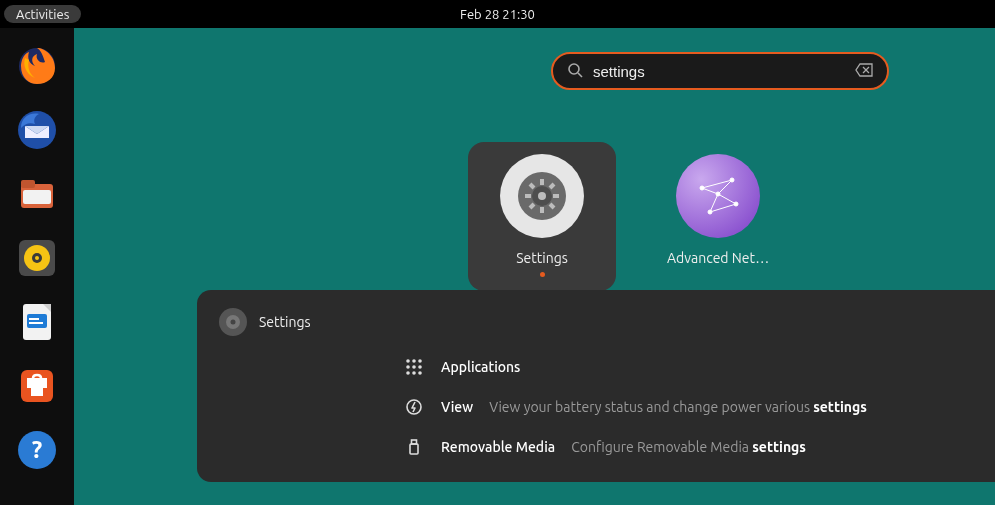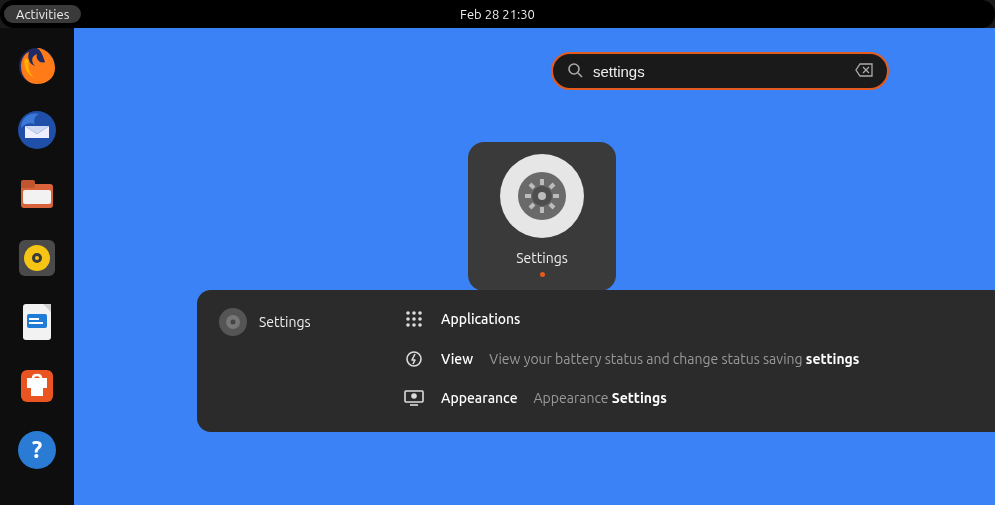--- a/index.html
+++ b/index.html
@@ -13,21 +13,20 @@
   position: relative;
 }
 
 
 .topbar {
   height: 28px;
   background: #000;
   display: flex;
   align-items: center;
   position: relative;
-  border-radius: 14px;
 }
 .activities-pill {
   margin-left: 4px;
   padding: 2px 12px;
   border-radius: 14px;
   background: #3a3a3a;
   color: #eee;
   font-size: 13px;
 }
 .clock {
@@ -63,21 +62,21 @@
   cursor: pointer;
 }
 
 
 .overview {
   position: absolute;
   left: 74px;
   top: 28px;
   right: 0;
   bottom: 0;
-  background: #3b82f6;
+  background: #0f766e;
 }
 
 
 .searchbar {
   position: absolute;
   top: 24px;
   left: 477px;
   width: 338px;
   height: 38px;
   border: 2px solid #e55b1f;
@@ -172,20 +171,21 @@
 }
 .settings-header-label {
   font-size:14px;
   color:#eee;
 }
 .settings-rows {
   margin-left: 180px;
   display:flex;
   flex-direction:column;
   gap: 22px;
+  margin-top: 48px;
 }
 .settings-row {
   display:flex;
   align-items:center;
   gap: 16px;
   cursor:pointer;
 }
 .row-icon {
   width: 22px;
   display:flex;
@@ -312,20 +312,40 @@
               <line x1="-12" y1="12" x2="-8" y2="8"></line>
                 <line x1="12" y1="-12" x2="8" y2="-8"></line>
             </g>
           </g>
         </svg>
       </div>
       <div class="app-label">Settings</div>
       <div class="running-dot"></div>
     </div>
 
+    <div class="app-card">
+      <div class="app-icon-circle" style="background:radial-gradient(circle at 30% 30%, #c9a8ee, #7a3bc7)">
+        <svg width="60" height="60" viewBox="0 0 60 60">
+          <g stroke="#fff" stroke-width="1" fill="#fff">
+            <circle cx="14" cy="22" r="2"></circle>
+              <circle cx="44" cy="14" r="2"></circle>
+            <circle cx="48" cy="38" r="2"></circle>
+              <circle cx="22" cy="46" r="2"></circle>
+            <circle cx="30" cy="28" r="2"></circle>
+            <line x1="14" y1="22" x2="30" y2="28"></line>
+              <line x1="44" y1="14" x2="30" y2="28"></line>
+            <line x1="48" y1="38" x2="30" y2="28"></line>
+              <line x1="22" y1="46" x2="30" y2="28"></line>
+            <line x1="14" y1="22" x2="44" y2="14"></line>
+              <line x1="48" y1="38" x2="22" y2="46"></line>
+          </g>
+        </svg>
+      </div>
+      <div class="app-label">Advanced Net…</div>
+    </div>
 
 
   </div>
 
   <div class="settings-panel">
     <div class="settings-header">
       <div class="settings-header-icon">
         <svg width="18" height="18" viewBox="0 0 18 18">
             <circle cx="9" cy="9" r="7" fill="#777"></circle>
             <circle cx="9" cy="9" r="2.5" fill="#444"></circle>
@@ -355,35 +375,34 @@
 
       <div class="settings-row">
         <span class="row-icon">
           <svg width="18" height="18" viewBox="0 0 18 18" fill="none" stroke="#ddd" stroke-width="1.6">
               <circle cx="9" cy="9" r="7"></circle>
               <path d="M10 4 L7 10 L10 10 L8 14" stroke-linejoin="round"></path>
             </svg>
         </span>
         <span class="row-title">View</span>
         <span class="row-desc">
-          <span>View your battery status and change status saving </span><span class="hl">settings</span><span></span>
+          <span>View your battery status and change power various </span><span class="hl">settings</span><span></span>
         </span>
       </div>
-
 
       <div class="settings-row">
         <span class="row-icon">
-          <svg width="20" height="16" viewBox="0 0 20 16" fill="none" stroke="#ddd" stroke-width="1.6">
-              <rect x="1" y="1" width="18" height="11" rx="1"></rect>
-              <circle cx="10" cy="6" r="2" fill="#ddd"></circle>
-              <line x1="6" y1="15" x2="14" y2="15"></line>
+          <svg width="18" height="18" viewBox="0 0 18 18" fill="none" stroke="#ddd" stroke-width="1.6">
+              <rect x="5" y="6" width="8" height="10" rx="1"></rect>
+              <rect x="6.5" y="2" width="5" height="4"></rect>
             </svg>
         </span>
-        <span class="row-title">Appearance</span>
+        <span class="row-title">Removable Media</span>
         <span class="row-desc">
-          <span>Appearance </span><span class="hl">Settings</span><span></span>
+          <span>Configure Removable Media </span><span class="hl">settings</span><span></span>
         </span>
       </div>
 
+
     </div>
   </div>
 
 </div>
 
 </body></html>

